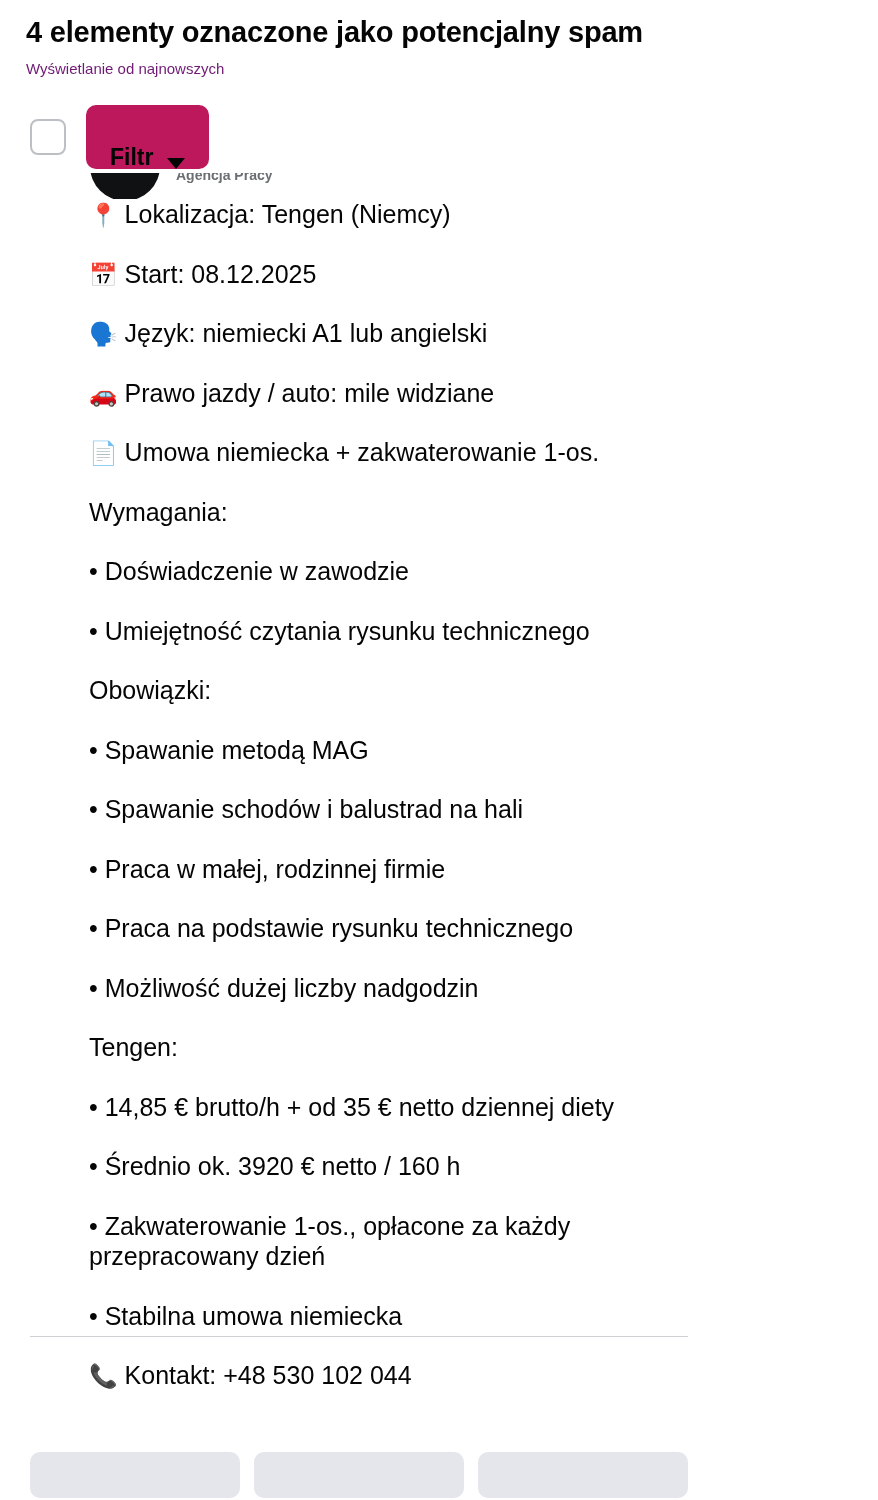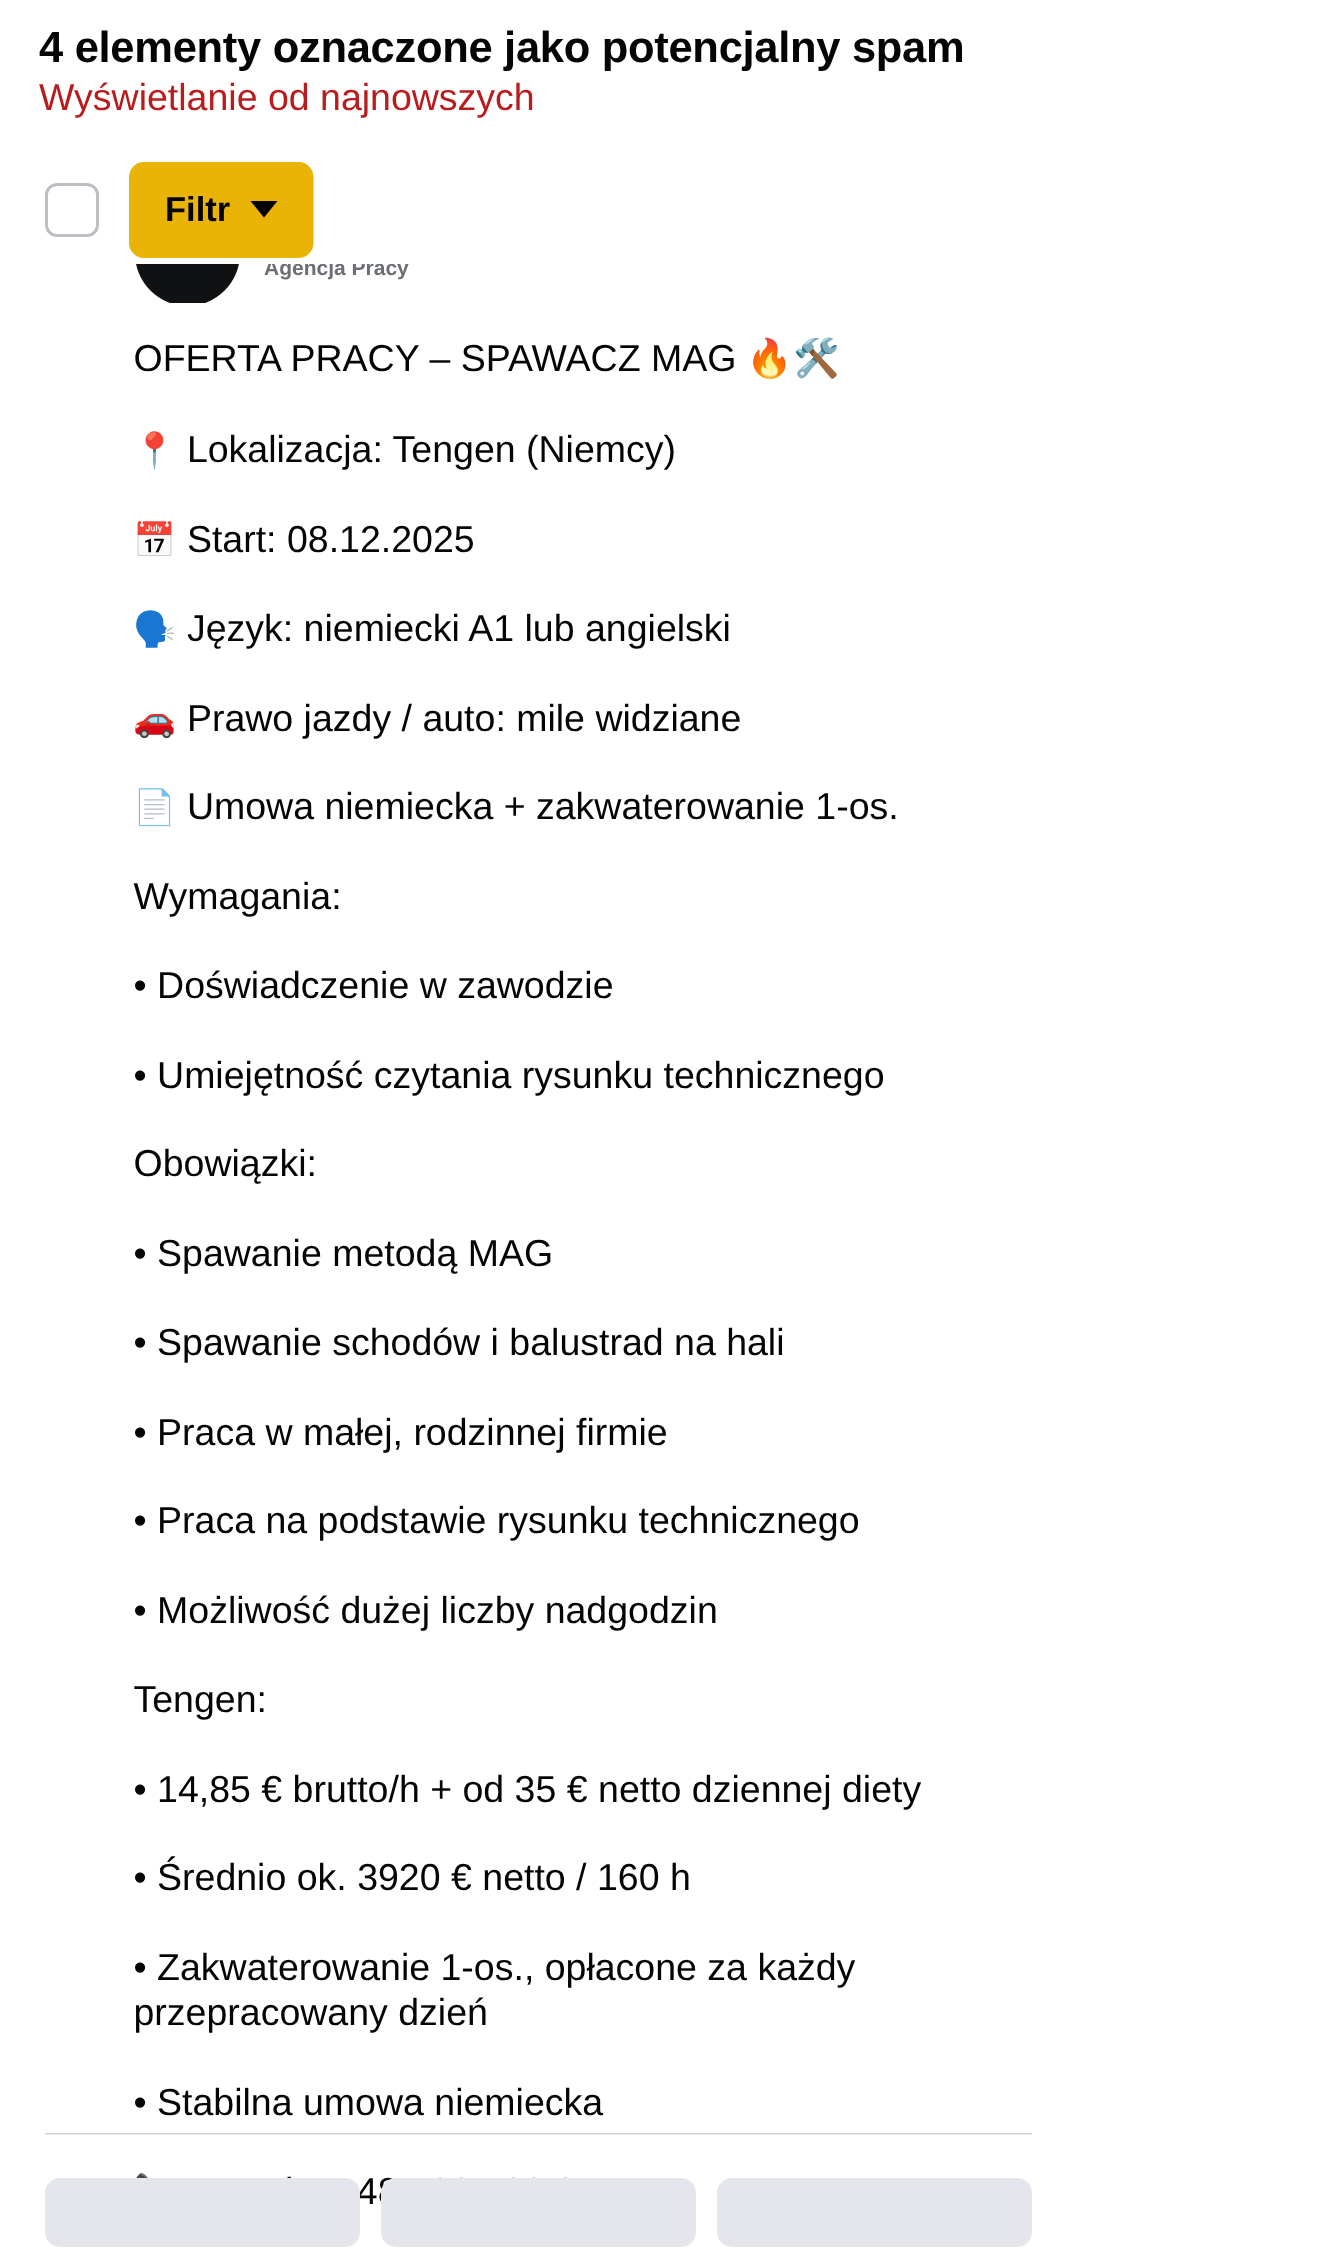--- a/index.html
+++ b/index.html
@@ -27,22 +27,23 @@
     padding: 14px 26px 0 26px;
   }
   .header-title {
     font-size: 29px;
     font-weight: bold;
     letter-spacing: -0.2px;
     line-height: 1.25;
     color: #050505;
   }
   .header-sub {
-    font-size: 25px;
-    color: #b91c1c;
+    font-size: 15px;
+    color: #701a75;
+    margin-top: 10px;
     line-height: 1.25;
   }
 
   
   .controls {
     display: flex;
     align-items: center;
     gap: 20px;
     padding: 26px 26px 0 30px;
   }
@@ -50,23 +51,23 @@
     width: 36px;
     height: 36px;
     border: 2px solid #bcc0c4;
     border-radius: 8px;
     background: #ffffff;
     box-sizing: border-box;
     flex: 0 0 auto;
   }
   .filter-btn {
     display: inline-flex;
-    align-items: center;
+    align-items: flex-end;
     gap: 14px;
-    background: #eab308;
+    background: #be185d;
     border: none;
     border-radius: 10px;
     height: 64px;
     padding: 0 24px;
     cursor: pointer;
   }
   .filter-label {
     font-size: 23px;
     font-weight: bold;
     color: #050505;
@@ -186,21 +187,20 @@
 
   <div class="post">
 
     <div class="avatar-row">
       <div class="avatar"></div>
       <div class="avatar-name">Agencja Pracy</div>
     </div>
 
     <div class="post-body">
 
-      <div class="post-line post-title">OFERTA PRACY – SPAWACZ MAG 🔥🛠️</div>
 
       <div class="post-line">
         <span class="emoji">📍</span>
         <span>Lokalizacja: Tengen (Niemcy)</span>
       </div>
 
       <div class="post-line">
         <span class="emoji">📅</span>
         <span>Start: 08.12.2025</span>
       </div>

